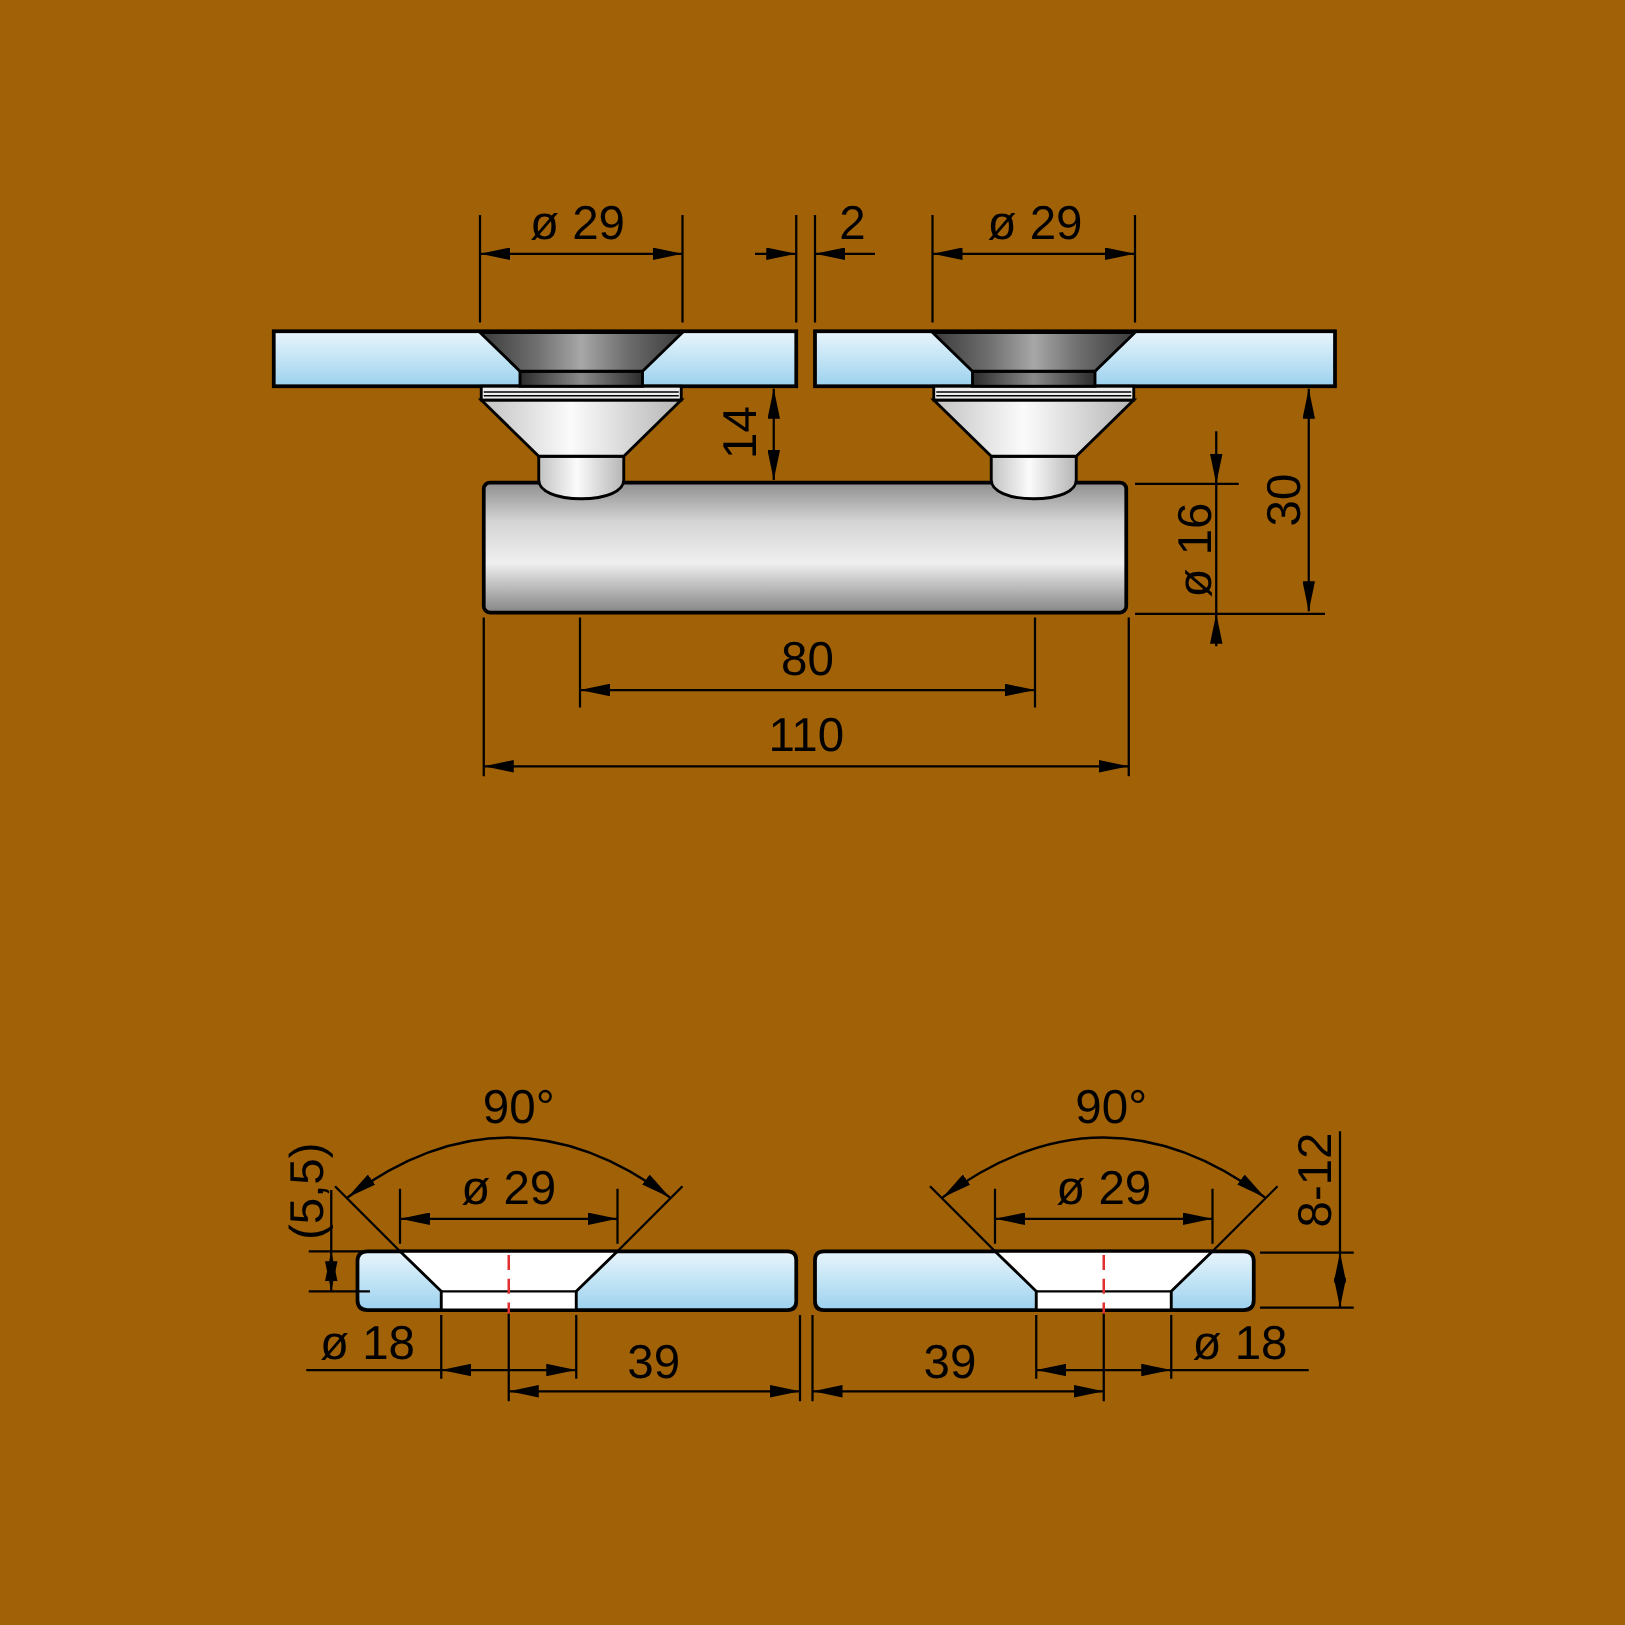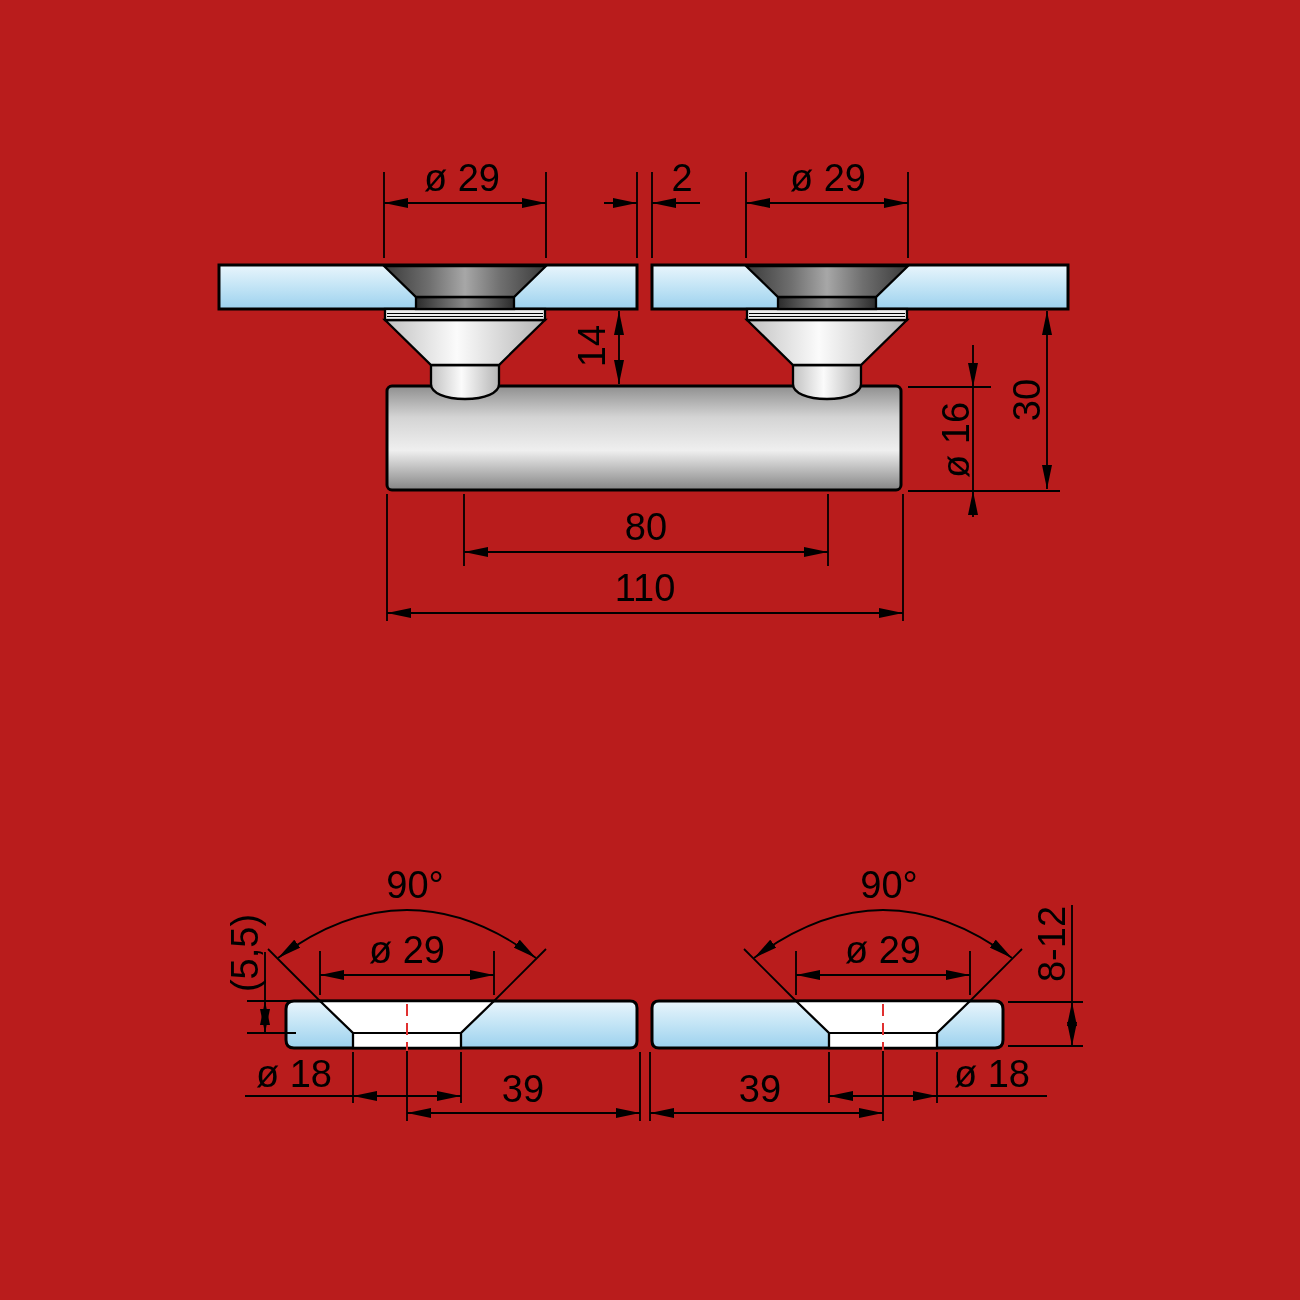--- a/index.html
+++ b/index.html
@@ -1,16 +1,16 @@
 <!DOCTYPE html>
 <html><head>
 <meta charset="utf-8">
 <style>
   html,body{margin:0;padding:0;background:#ffffff;}
-  .canvas{position:relative;width:1300px;height:1300px;background:#b91c1c;overflow:hidden;}
+  .canvas{position:relative;width:1300px;height:1300px;background:#a16207;overflow:hidden;}
   svg{display:block;}
   text{font-family:"Liberation Sans","DejaVu Sans",sans-serif;font-size:38px;fill:#000;}
   .ol{stroke:#000;stroke-width:3;}
   .ol2{stroke:#000;stroke-width:2.3;}
   .thin{stroke:#000;stroke-width:1.2;fill:none;}
   .dln{stroke:#000;stroke-width:1.8;fill:none;}
   .cl-red{stroke:#e03030;stroke-width:2;fill:none;stroke-dasharray:12 7;}
 </style>
 </head>
 <body>

